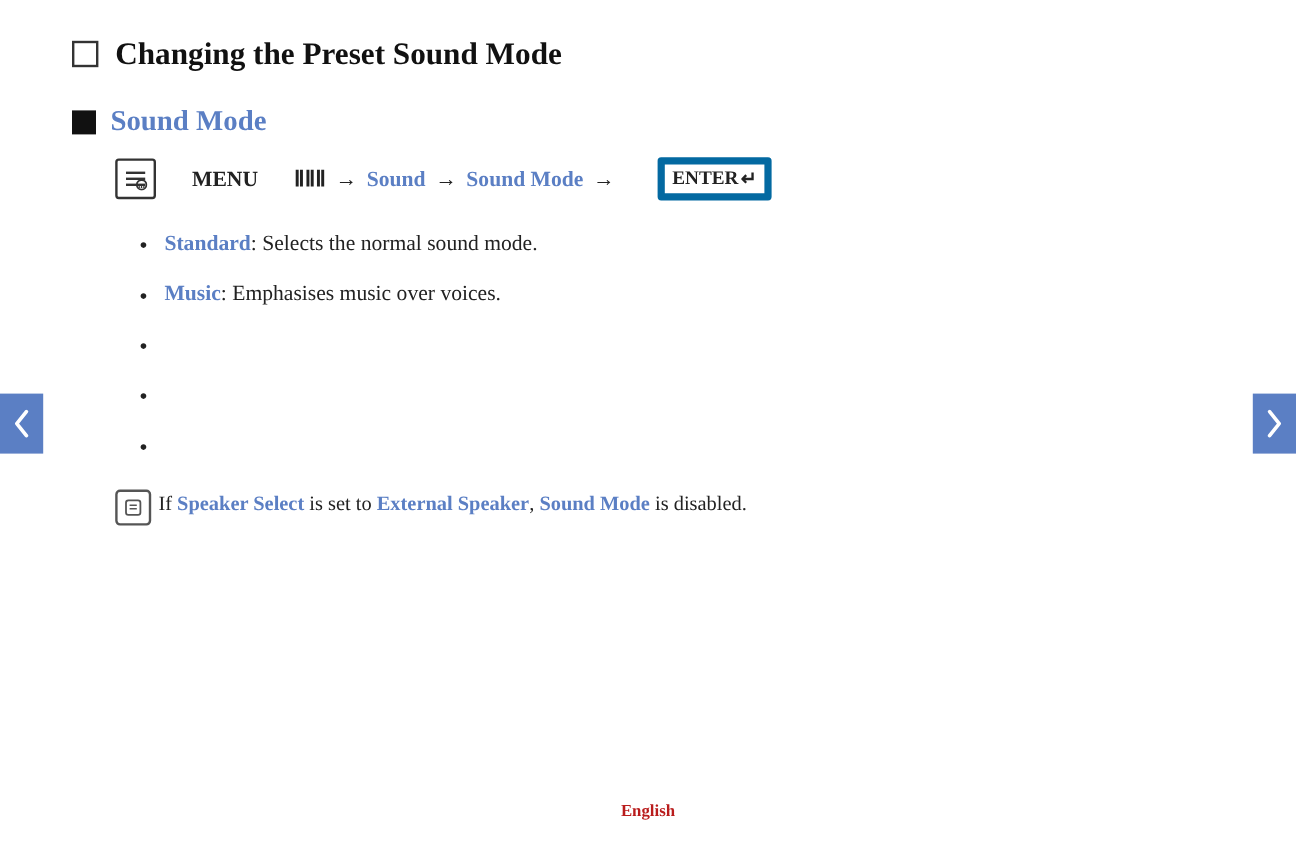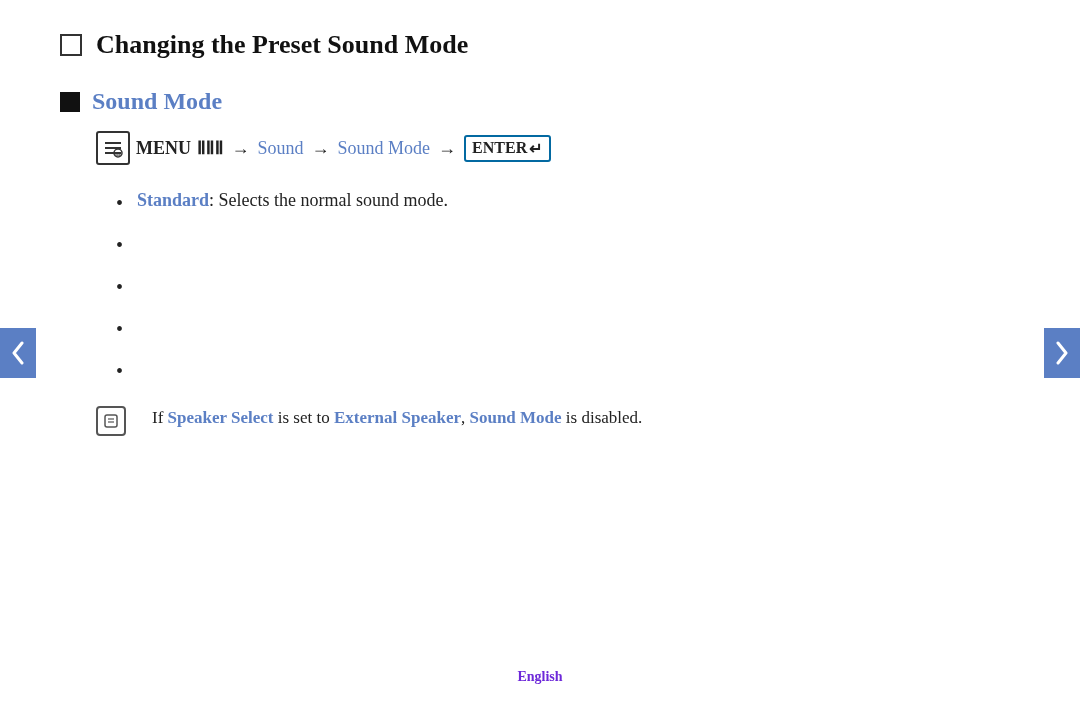--- a/index.html
+++ b/index.html
@@ -83,44 +83,46 @@
       font-size: 13px;
       font-weight: bold;
       border-radius: 3px;
       flex-shrink: 0;
     }
 
     .menu-label {
       font-weight: bold;
       font-size: 18px;
       color: #222;
+      margin-left: 24px;
     }
 
     .menu-arrow {
       font-size: 18px;
       color: #222;
       margin: 0 2px;
     }
 
     .menu-link {
       color: #5b7fc4;
-      font-weight: normal;
+      font-weight: bold;
     }
 
     .enter-icon {
       display: inline-flex;
       align-items: center;
       justify-content: center;
-      border: 2px solid #0369a1;
+      border: 6px solid #0369a1;
       border-radius: 3px;
       padding: 2px 6px;
       font-size: 16px;
       font-weight: bold;
       color: #222;
       gap: 2px;
+      margin-left: 28px;
     }
 
     .bullet-list {
       margin-left: 56px;
       margin-bottom: 18px;
     }
 
     .bullet-item {
       display: flex;
       align-items: flex-start;
@@ -143,21 +145,21 @@
     }
 
     .bullet-text {
       color: #222222;
       text-align: right;
     }
 
     .note-row {
       display: flex;
       align-items: flex-start;
-      gap: 26px;
+      gap: 6px;
       margin-left: 36px;
       font-size: 17px;
       line-height: 1.55;
     }
 
     .note-icon {
       width: 30px;
       height: 30px;
       border: 2px solid #555;
       border-radius: 4px;
@@ -208,21 +210,21 @@
     }
 
     .footer {
       position: absolute;
       bottom: 20px;
       left: 0;
       right: 0;
       text-align: center;
       font-size: 14px;
       font-weight: bold;
-      color: #6d28d9;
+      color: #b91c1c;
     }
   </style>
 </head>
 <body>
 
 <div class="page-container">
 
   <div class="page-title">
     <span class="checkbox-icon">
       <svg width="12" height="12" viewBox="0 0 12 12"></svg>
@@ -261,20 +263,23 @@
 
     <div class="bullet-item">
       <span class="bullet-dot">•</span>
       <span class="bullet-text">
         <span class="bullet-term">Standard</span><span>: Selects the normal sound mode.</span>
       </span>
     </div>
 
     <div class="bullet-item">
       <span class="bullet-dot">•</span>
+      <span class="bullet-text">
+        <span class="bullet-term">Music</span><span>: Emphasises music over voices.</span>
+      </span>
     </div>
 
     <div class="bullet-item">
       <span class="bullet-dot">•</span>
     </div>
 
     <div class="bullet-item">
       <span class="bullet-dot">•</span>
     </div>
 

